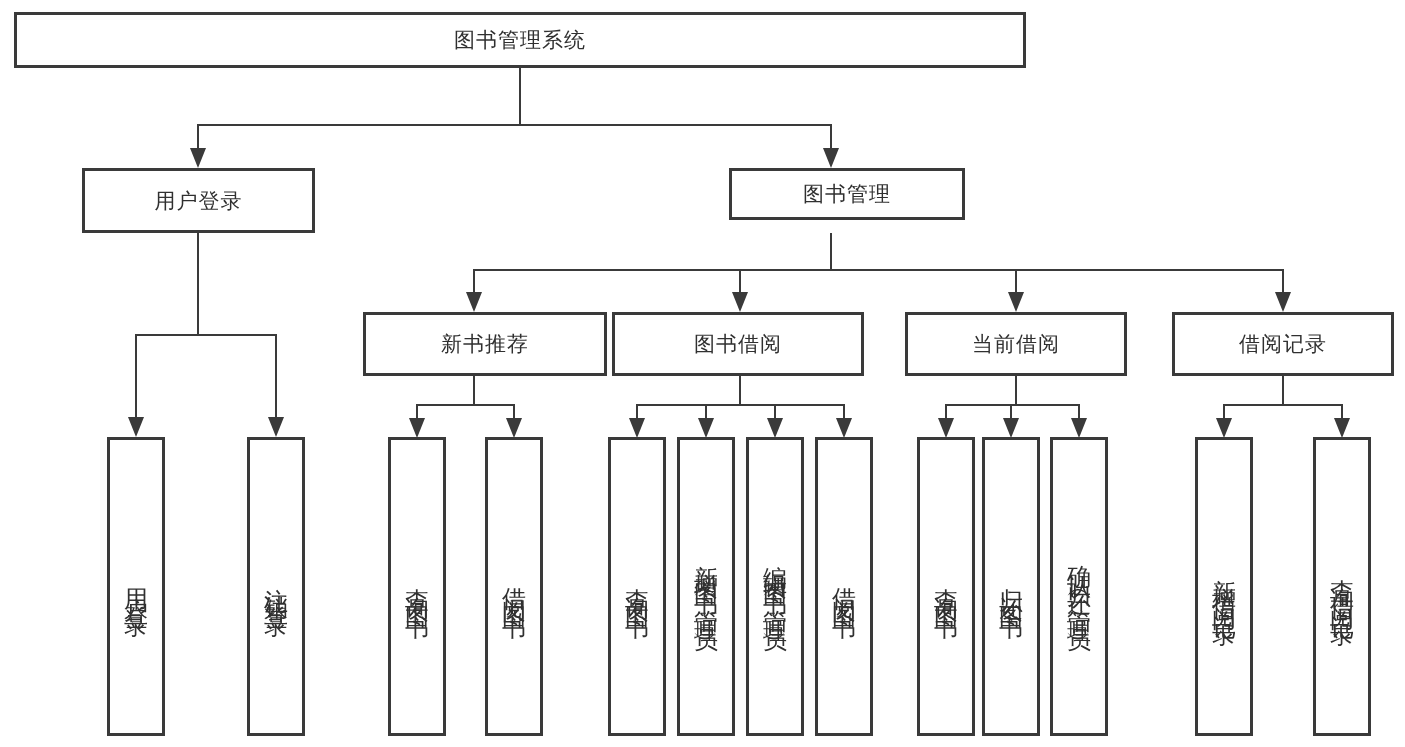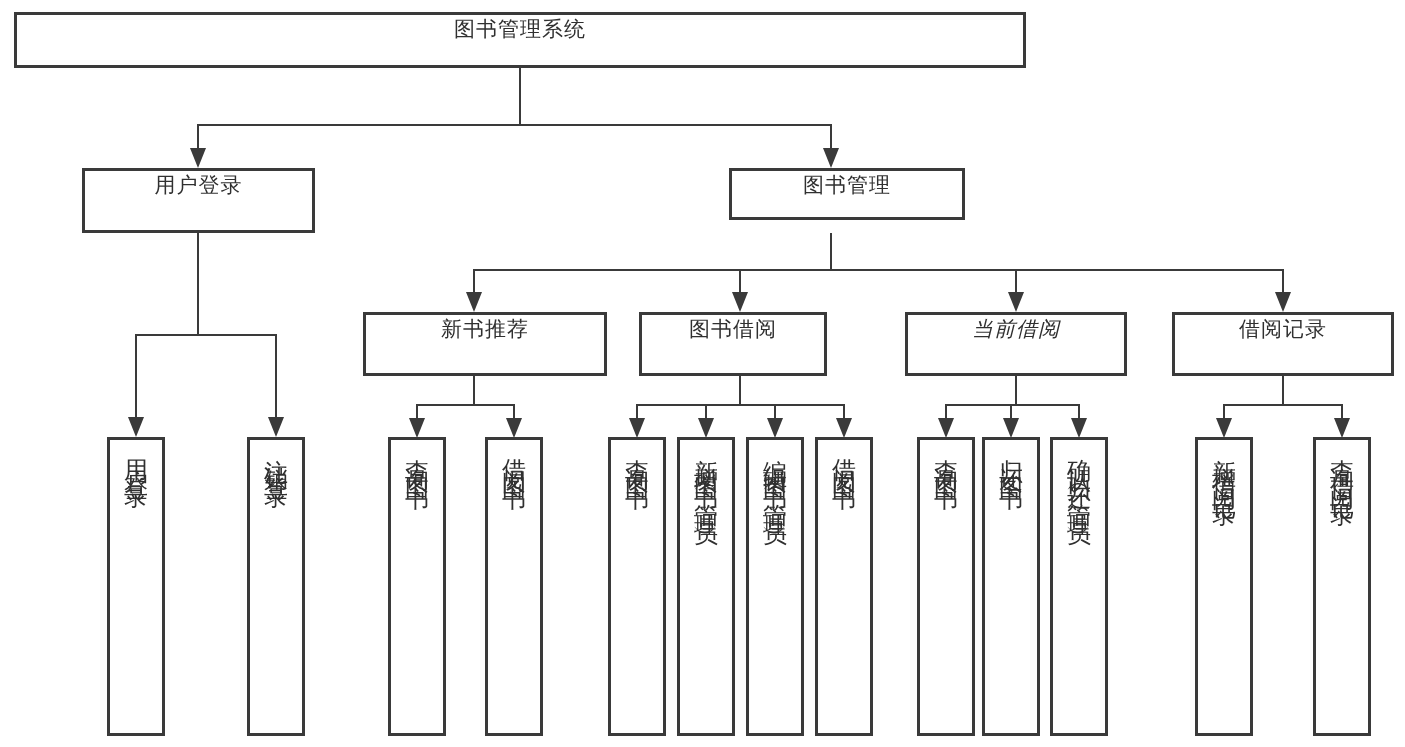--- a/index.html
+++ b/index.html
@@ -9,21 +9,21 @@
     background:#ffffff;
     font-family:"Liberation Sans","DejaVu Sans",sans-serif;
     overflow:hidden;
   }
   .connectors{position:absolute;left:0;top:0;width:1405px;height:747px;}
   .box{
     position:absolute;
     box-sizing:border-box;
     border:3px solid #3a3a3a;
     background:#ffffff;
-    display:flex;justify-content:center;
+    display:flex;align-items:center;justify-content:center;
     color:#303030;
   }
   .hlabel{font-size:21px;letter-spacing:1px;white-space:nowrap;}
   .vbox .vlabel{
     writing-mode:vertical-rl;
     font-size:24px;
     letter-spacing:9px;
     line-height:1;
     color:#303030;
   }
@@ -115,24 +115,24 @@
   <div class="box" style="left:82px;top:168px;width:233px;height:65px;">
     <span class="hlabel">用户登录</span>
   </div>
   <div class="box" style="left:713px;top:168px;width:236px;height:52px;margin-left:16px;">
     <span class="hlabel">图书管理</span>
   </div>
 
   <div class="box" style="left:363px;top:312px;width:244px;height:64px;">
     <span class="hlabel">新书推荐</span>
   </div>
-  <div class="box" style="left:639px;top:312px;width:188px;height:64px;">
+  <div class="box" style="left:612px;top:312px;width:252px;height:64px;">
     <span class="hlabel">图书借阅</span>
   </div>
-  <div class="box" style="left:905px;top:312px;width:222px;height:64px;font-style:italic;">
+  <div class="box" style="left:905px;top:312px;width:222px;height:64px;">
     <span class="hlabel">当前借阅</span>
   </div>
   <div class="box" style="left:1172px;top:312px;width:222px;height:64px;">
     <span class="hlabel">借阅记录</span>
   </div>
 
   <div class="box vbox" style="left:107px;top:437px;width:58px;height:299px;">
     <span class="vlabel">用户登录</span>
   </div>
   <div class="box vbox" style="left:247px;top:437px;width:58px;height:299px;">

